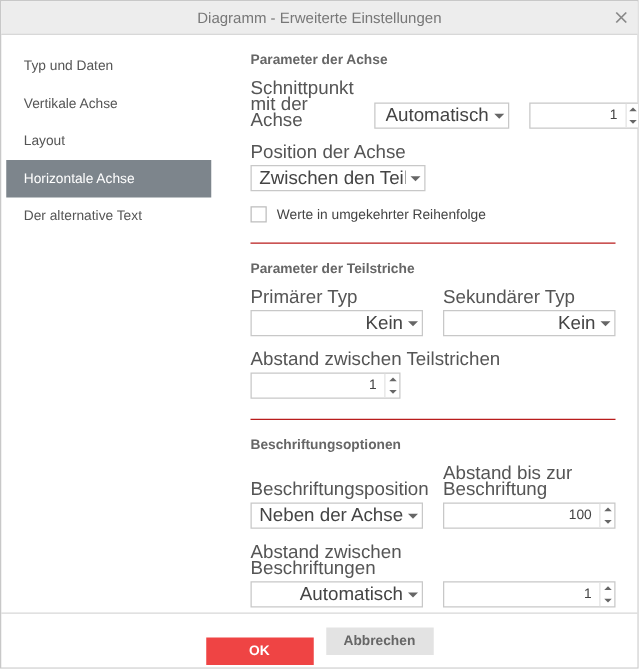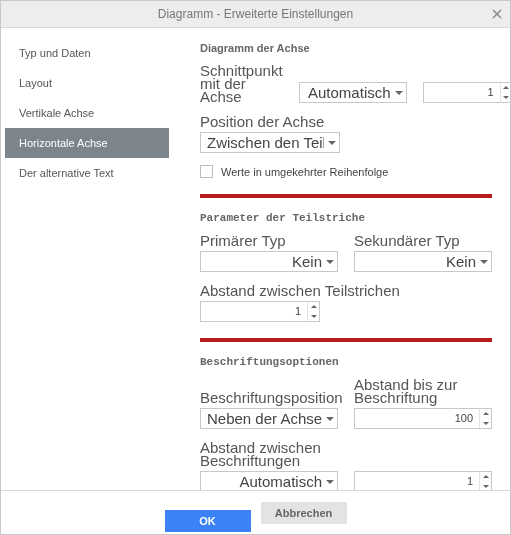--- a/index.html
+++ b/index.html
@@ -66,24 +66,23 @@
     padding: 14px 18px 8px 14px;
     overflow: auto;
   }
   .section-title {
     font-weight: bold;
     color: #666;
     margin-bottom: 10px;
     font-size: 11px;
   }
   .section-title.sep {
-    border-top: 4px solid #b91c1c;
+    border-top: 1px solid #b91c1c;
     padding-top: 14px;
     margin-top: 16px;
-    font-family: Liberation Mono, monospace;
   }
   .row {
     display: flex;
     align-items: flex-end;
     gap: 16px;
     margin-bottom: 12px;
   }
   .col {
     display: flex;
     flex-direction: column;
@@ -186,21 +185,21 @@
   }
   .btn {
     height: 22px;
     min-width: 86px;
     border: none;
     font-size: 11px;
     font-weight: bold;
     padding: 0 12px;
     cursor: pointer;
   }
-  .btn.primary { background: #3b82f6; color: #fff; margin-top: 16px; }
+  .btn.primary { background: #ef4444; color: #fff; margin-top: 16px; }
   .btn.secondary { background: #e3e3e3; color: #666; }
 </style>
 </head>
 <body>
 
 <div class="dialog">
 
   <div class="titlebar">
     <span>Diagramm - Erweiterte Einstellungen</span>
     <span class="close">
@@ -208,29 +207,29 @@
         <line x1="3" y1="3" x2="11" y2="11" stroke="#888" stroke-width="1.4"></line>
         <line x1="11" y1="3" x2="3" y2="11" stroke="#888" stroke-width="1.4"></line>
       </svg>
     </span>
   </div>
 
   <div class="body">
 
     <div class="sidebar">
       <div class="sidebar-item">Typ und Daten</div>
+      <div class="sidebar-item">Vertikale Achse</div>
       <div class="sidebar-item">Layout</div>
-      <div class="sidebar-item">Vertikale Achse</div>
       <div class="sidebar-item active">Horizontale Achse</div>
       <div class="sidebar-item">Der alternative Text</div>
     </div>
 
     <div class="main">
 
-      <div class="section-title">Diagramm der Achse</div>
+      <div class="section-title">Parameter der Achse</div>
 
       <div class="row">
         <div class="col" style="width:100px;">
           <label class="fld-label">Schnittpunkt mit der Achse</label>
         </div>
         <div class="col">
           <div class="select w108">
             <span class="txt">Automatisch</span>
             <span class="caret"></span>
           </div>

